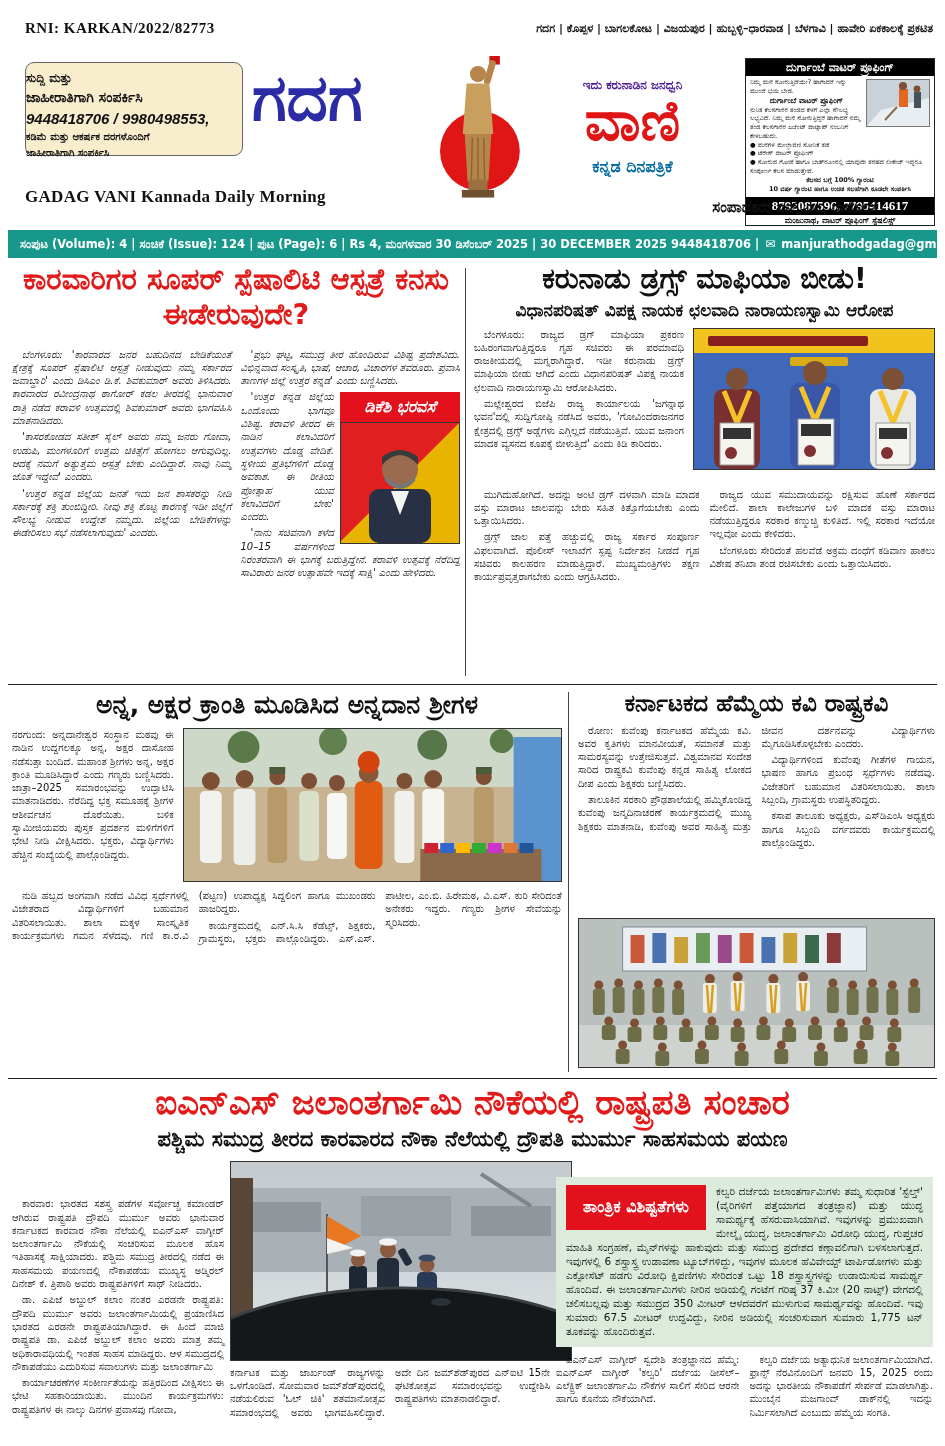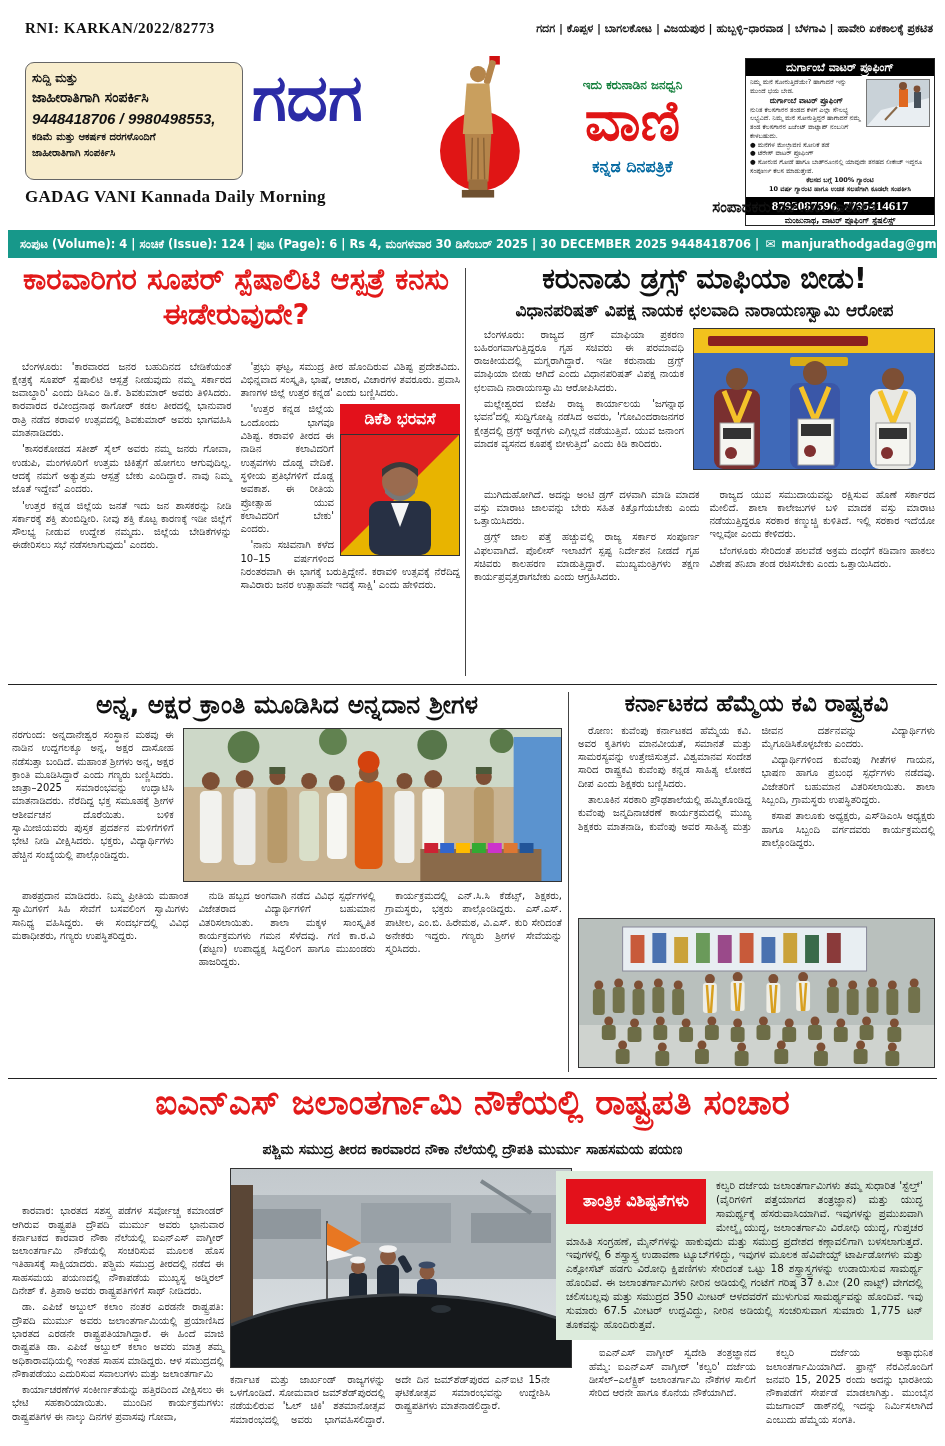--- a/index.html
+++ b/index.html
@@ -4,30 +4,30 @@
 <style>
   html,body{margin:0;padding:0;background:#888;}
   .page{position:relative;width:945px;height:1446px;margin:0 auto;background:#fff;
         font-family:"Liberation Serif","DejaVu Serif",serif;color:#111;overflow:hidden;}
   .kn{font-family:"DejaVu Sans","Liberation Sans",sans-serif;}
   
   .topbar{position:absolute;top:16px;left:0;right:0;height:30px;}
   .rni{position:absolute;left:25px;top:4px;font-weight:bold;font-size:15px;letter-spacing:.5px;}
   .editions{position:absolute;right:12px;top:6px;font-size:11px;font-weight:bold;}
   
-  .contact-box{position:absolute;left:25px;top:62px;width:218px;height:118px;background:#f8edcd;
-               border:1px solid #666;border-radius:9px;padding:8px 6px;box-sizing:border-box;line-height:1.25;}
+  .contact-box{position:absolute;left:25px;top:62px;width:218px;height:94px;background:#f8edcd;
+               border:1px solid #666;border-radius:9px;padding:8px 0;box-sizing:border-box;line-height:1.25;}
   .cb1{font-size:12px;font-weight:bold;}
   .cb2{font-size:14px;font-weight:bold;margin-top:3px;}
   .cbp{font-size:15px;font-weight:bold;font-style:italic;margin-top:3px;font-family:"Liberation Sans",sans-serif;}
   .cb3{font-size:10px;font-weight:bold;margin-top:3px;}
   .title1{position:absolute;left:252px;top:66px;font-size:64px;font-weight:bold;color:#2b2ba6;line-height:1;}
   .statue{position:absolute;left:428px;top:56px;width:100px;height:152px;}
   .title2wrap{position:absolute;left:520px;top:78px;width:225px;text-align:center;}
-  .tagtop{font-size:12px;font-weight:bold;color:#15803d;}
+  .tagtop{font-size:12px;font-weight:bold;color:#4c1d95;}
   .title2{font-size:56px;font-weight:bold;color:#e01515;line-height:1.05;}
   .tagbottom{font-size:16px;font-weight:bold;color:#0369a1;margin-top:6px;}
   .eng-title{position:absolute;left:25px;top:187px;font-size:17px;font-weight:bold;letter-spacing:.3px;}
   .editor{position:absolute;right:68px;top:198px;font-size:15px;font-weight:bold;}
   
   .ad-box{position:absolute;right:10px;top:58px;width:190px;height:168px;border:1.5px solid #222;
           background:#fff;box-sizing:border-box;overflow:hidden;font-family:"DejaVu Sans",sans-serif;}
   .ad-title{background:#000;color:#fff;text-align:center;font-size:11px;font-weight:bold;padding:2px 0;}
   .ad-body{padding:2px 4px;font-size:6.5px;line-height:1.35;}
   .ad-photo{float:right;width:62px;height:46px;margin:1px 0 2px 3px;border:1px solid #777;}
@@ -45,49 +45,49 @@
   
   .hl{font-weight:bold;text-align:center;line-height:1.2;}
   .red{color:#e21a1a;}
   .bodytext{font-size:10px;line-height:1.33;text-align:justify;}
   .bodytext p{margin:0 0 3px;text-indent:10px;}
   .vdiv{position:absolute;width:1px;background:#444;}
   .hline{position:absolute;left:8px;right:8px;height:0;border-top:1.5px solid #222;}
   .photo{border:1px solid #333;display:block;}
   
   .art1{position:absolute;left:12px;top:262px;width:448px;height:418px;overflow:hidden;}
-  .a1-body{display:flex;gap:9px;margin-top:28px;}
+  .a1-body{display:flex;gap:9px;margin-top:16px;font-style:italic;}
   .a1-col{flex:1;}
   .a1-media{float:right;width:120px;margin:2px 0 4px 6px;}
   .badge{background:#e3111b;color:#fff;text-align:center;font-weight:bold;font-size:16px;
          line-height:1.25;padding:5px 2px;}
   .art2{position:absolute;left:474px;top:262px;width:461px;height:418px;overflow:hidden;}
   .a2-sub{font-size:17px;font-weight:bold;text-align:center;margin-top:4px;}
   .a2-top{display:flex;gap:9px;margin-top:8px;}
   .a2-lead{flex:1;}
   .a2-cols{column-count:2;column-gap:10px;margin-top:18px;}
   
   .art3{position:absolute;left:12px;top:690px;width:550px;height:384px;overflow:hidden;}
   .a3-top{display:flex;gap:9px;margin-top:8px;}
   .a3-lead{width:162px;}
   .a3-cols{column-count:3;column-gap:10px;margin-top:7px;}
   .art4{position:absolute;left:578px;top:690px;width:357px;height:384px;overflow:hidden;}
   .a4-cols{column-count:2;column-gap:10px;margin-top:6px;height:190px;overflow:hidden;}
   
   .art5{position:absolute;left:12px;top:1082px;width:921px;height:358px;overflow:hidden;}
-  .a5-sub{font-size:14px;font-weight:bold;text-align:center;margin-top:18px;}
+  .a5-sub{font-size:21px;font-weight:bold;text-align:center;margin-top:4px;}
   .a5-grid{display:flex;gap:6px;margin-top:10px;align-items:flex-end;}
   .a5-colA{width:212px;}
   .a5-colB{width:320px;}
   .a5-colC{flex:1;}
   .caption2{column-count:2;column-gap:10px;margin-top:5px;}
   .techbox{background:#dcebdc;padding:8px 10px;box-sizing:border-box;}
   .tech-label{float:left;background:#e3111b;color:#fff;font-weight:bold;font-size:16px;
               text-align:center;width:128px;padding:12px 6px;margin:0 10px 4px 0;line-height:1.3;}
-  .c-cols{column-count:2;column-gap:10px;margin-top:6px;margin-left:33px;}
+  .c-cols{column-count:2;column-gap:10px;margin-top:6px;}
 </style>
 </head>
 <body>
 
 <div class="page">
 
   <div class="topbar">
     <div class="rni">RNI: KARKAN/2022/82773</div>
     <div class="editions kn">ಗದಗ | ಕೊಪ್ಪಳ | ಬಾಗಲಕೋಟ | ವಿಜಯಪುರ | ಹುಬ್ಬಳ್ಳಿ–ಧಾರವಾಡ | ಬೆಳಗಾವಿ | ಹಾವೇರಿ ಏಕಕಾಲಕ್ಕೆ ಪ್ರಕಟಿತ</div>
   </div>
@@ -271,21 +271,20 @@
             <rect x="258" y="114" width="14" height="10" fill="#36c"></rect>
           <rect x="274" y="114" width="14" height="10" fill="#fb0"></rect>
             <rect x="290" y="114" width="14" height="10" fill="#3a3"></rect>
           <rect x="306" y="114" width="14" height="10" fill="#c3c"></rect>
             <rect x="322" y="114" width="14" height="10" fill="#d73"></rect>
           <rect x="338" y="114" width="14" height="10" fill="#259"></rect>
         </g>
       </svg>
     </div>
     <div class="a3-cols bodytext kn">
-      <p>ಪಾಠಪ್ರದಾನ ಮಾಡಿದರು. ನಿಮ್ಮ ಪ್ರೀತಿಯ ಮಹಾಂತ ಸ್ವಾಮಿಗಳಿಗೆ ಸಿಹಿ ಸೇವೆಗೆ ಬಸವಲಿಂಗ ಸ್ವಾಮಿಗಳು ಸಾನಿಧ್ಯ ವಹಿಸಿದ್ದರು. ಈ ಸಂದರ್ಭದಲ್ಲಿ ವಿವಿಧ ಮಠಾಧೀಶರು, ಗಣ್ಯರು ಉಪಸ್ಥಿತರಿದ್ದರು.</p>
       <p>ನುಡಿ ಹಬ್ಬದ ಅಂಗವಾಗಿ ನಡೆದ ವಿವಿಧ ಸ್ಪರ್ಧೆಗಳಲ್ಲಿ ವಿಜೇತರಾದ ವಿದ್ಯಾರ್ಥಿಗಳಿಗೆ ಬಹುಮಾನ ವಿತರಿಸಲಾಯಿತು. ಶಾಲಾ ಮಕ್ಕಳ ಸಾಂಸ್ಕೃತಿಕ ಕಾರ್ಯಕ್ರಮಗಳು ಗಮನ ಸೆಳೆದವು. ಗಣಿ ಕಾ.ರ.ವಿ (ಪಟ್ಟಣ) ಉಪಾಧ್ಯಕ್ಷ ಸಿದ್ದಲಿಂಗ ಹಾಗೂ ಮುಖಂಡರು ಹಾಜರಿದ್ದರು.</p>
       <p>ಕಾರ್ಯಕ್ರಮದಲ್ಲಿ ಎನ್.ಸಿ.ಸಿ ಕೆಡೆಟ್ಸ್, ಶಿಕ್ಷಕರು, ಗ್ರಾಮಸ್ಥರು, ಭಕ್ತರು ಪಾಲ್ಗೊಂಡಿದ್ದರು. ಎಸ್.ಎಸ್. ಪಾಟೀಲ, ಎಂ.ಬಿ. ಹಿರೇಮಠ, ವಿ.ಎಸ್. ಕುರಿ ಸೇರಿದಂತೆ ಅನೇಕರು ಇದ್ದರು. ಗಣ್ಯರು ಶ್ರೀಗಳ ಸೇವೆಯನ್ನು ಸ್ಮರಿಸಿದರು.</p>
     </div>
   </div>
 
   <div class="vdiv" style="left:568px;top:692px;height:380px;"></div>
 
   <div class="art4">
     <div class="hl kn" style="font-size:23px;">ಕರ್ನಾಟಕದ ಹೆಮ್ಮೆಯ ಕವಿ ರಾಷ್ಟ್ರಕವಿ</div>
     <div class="a4-cols bodytext kn">

